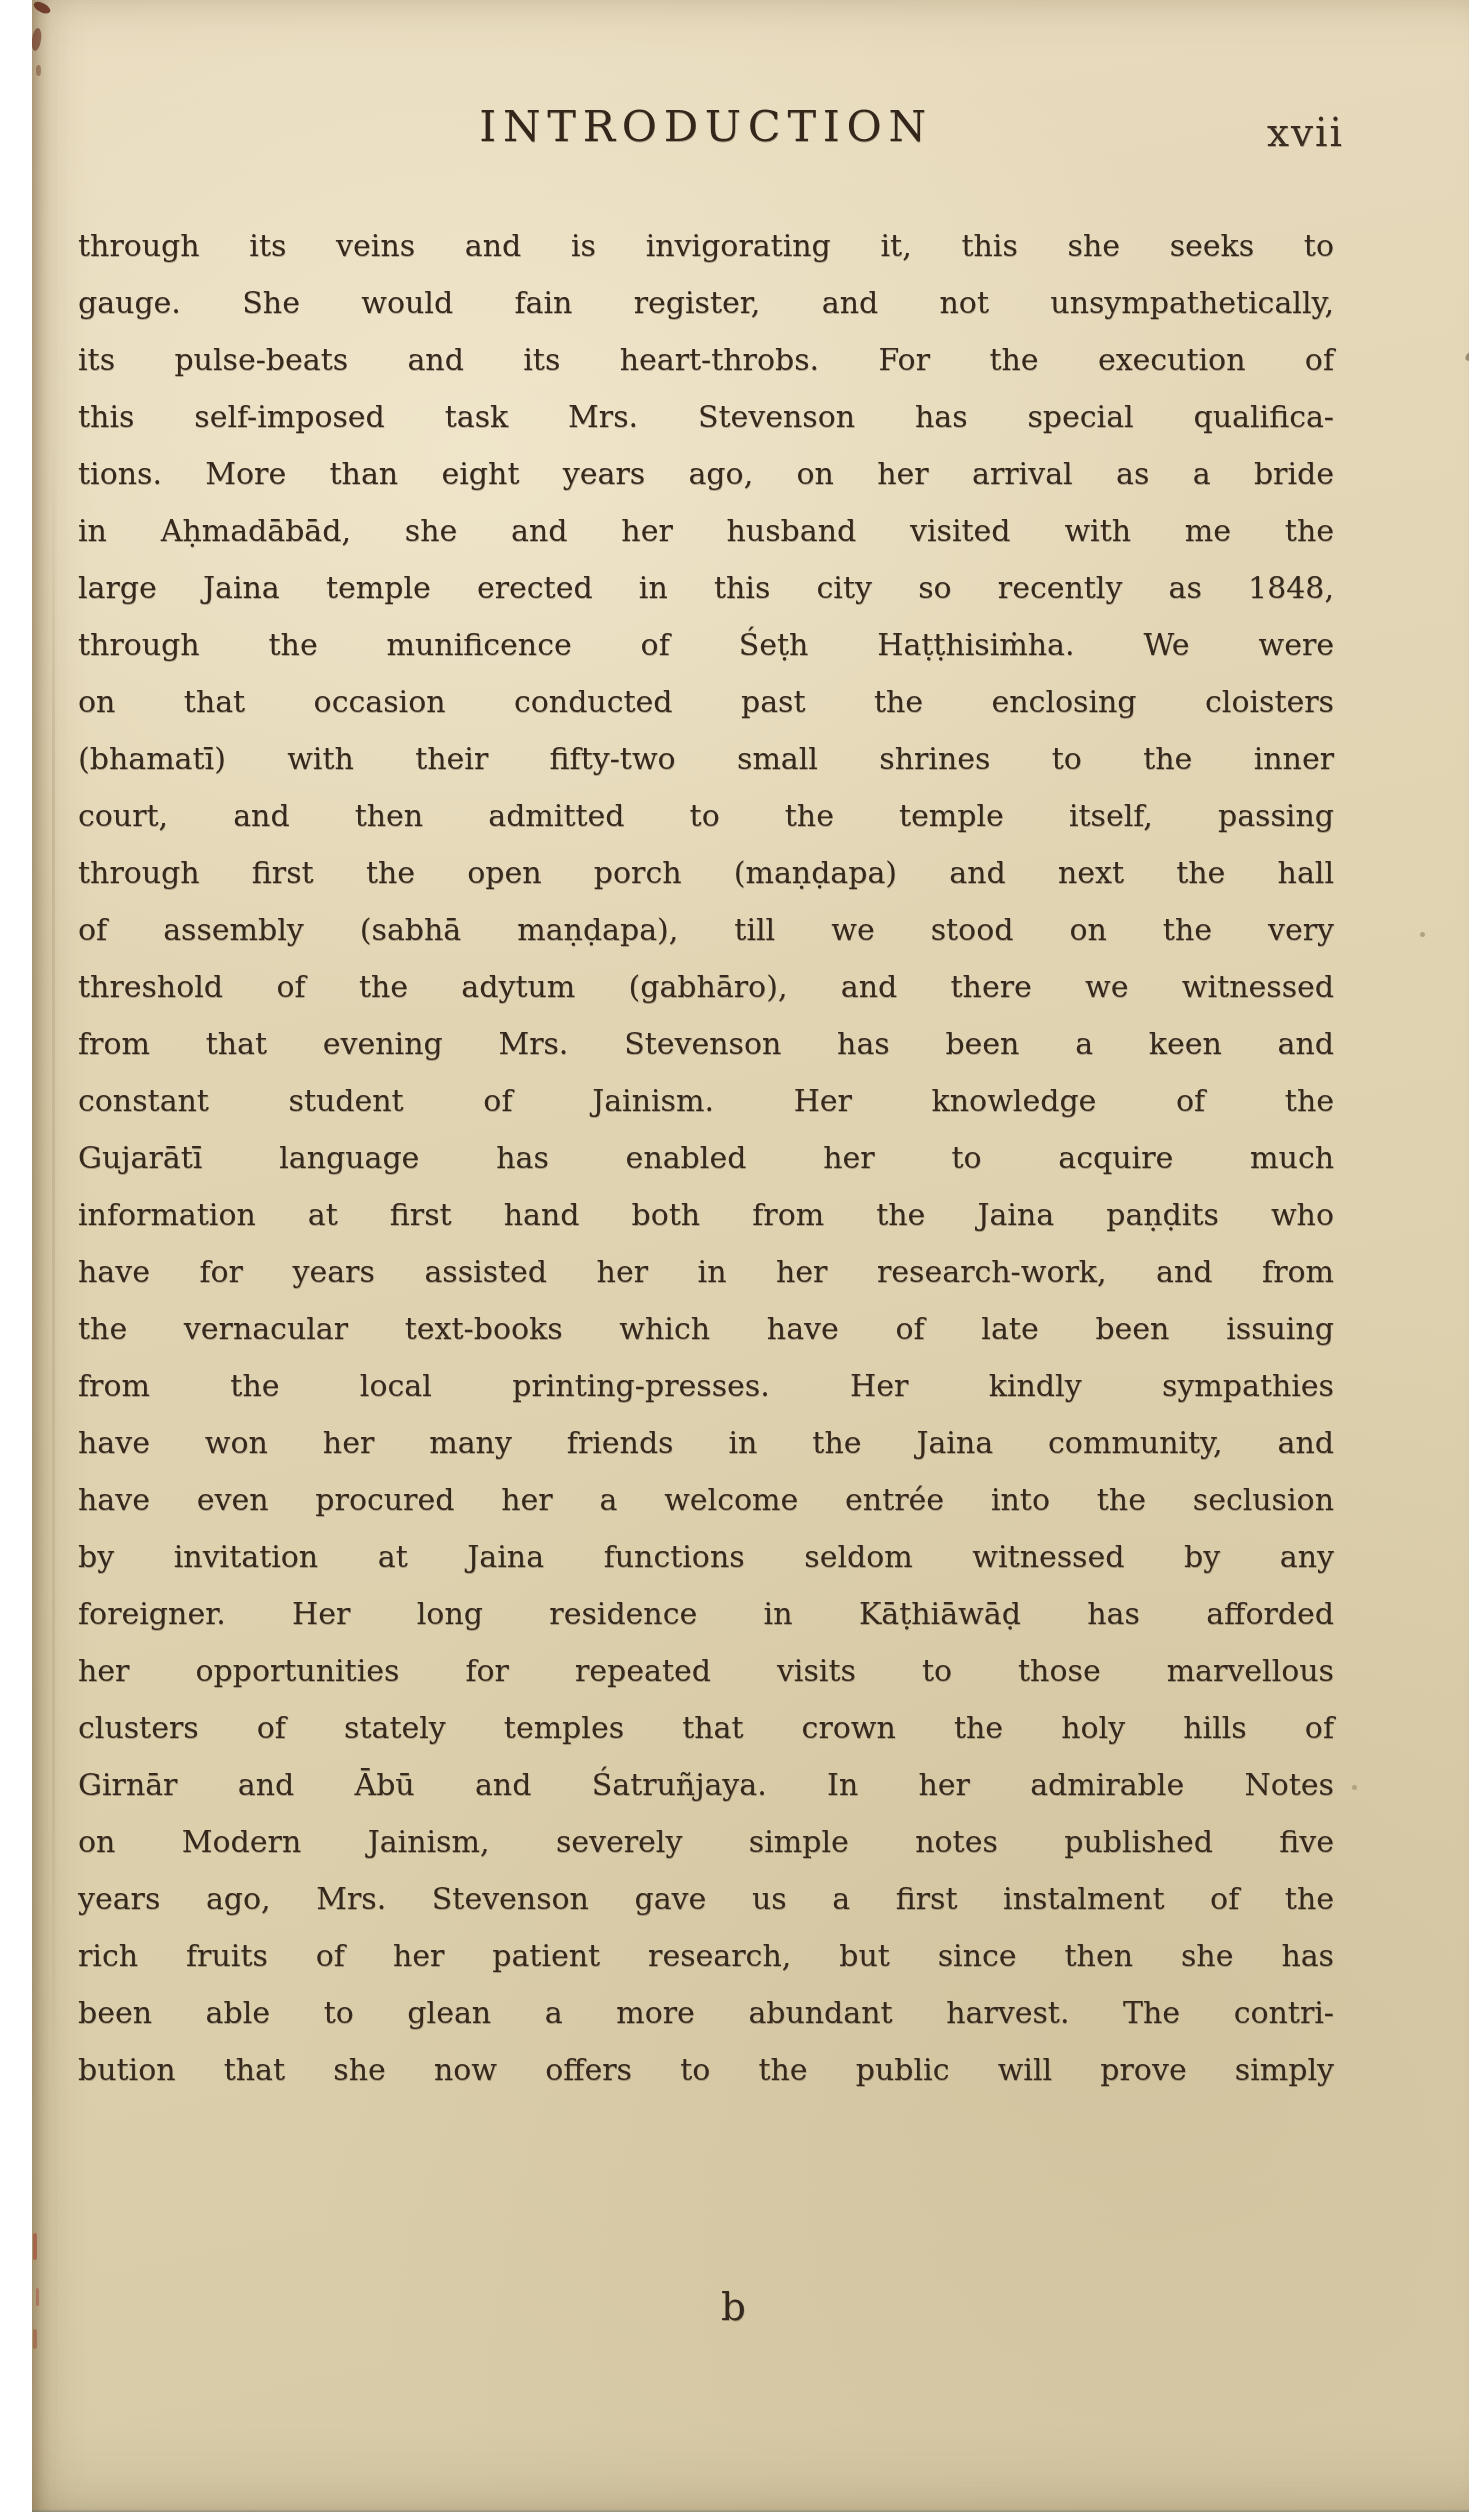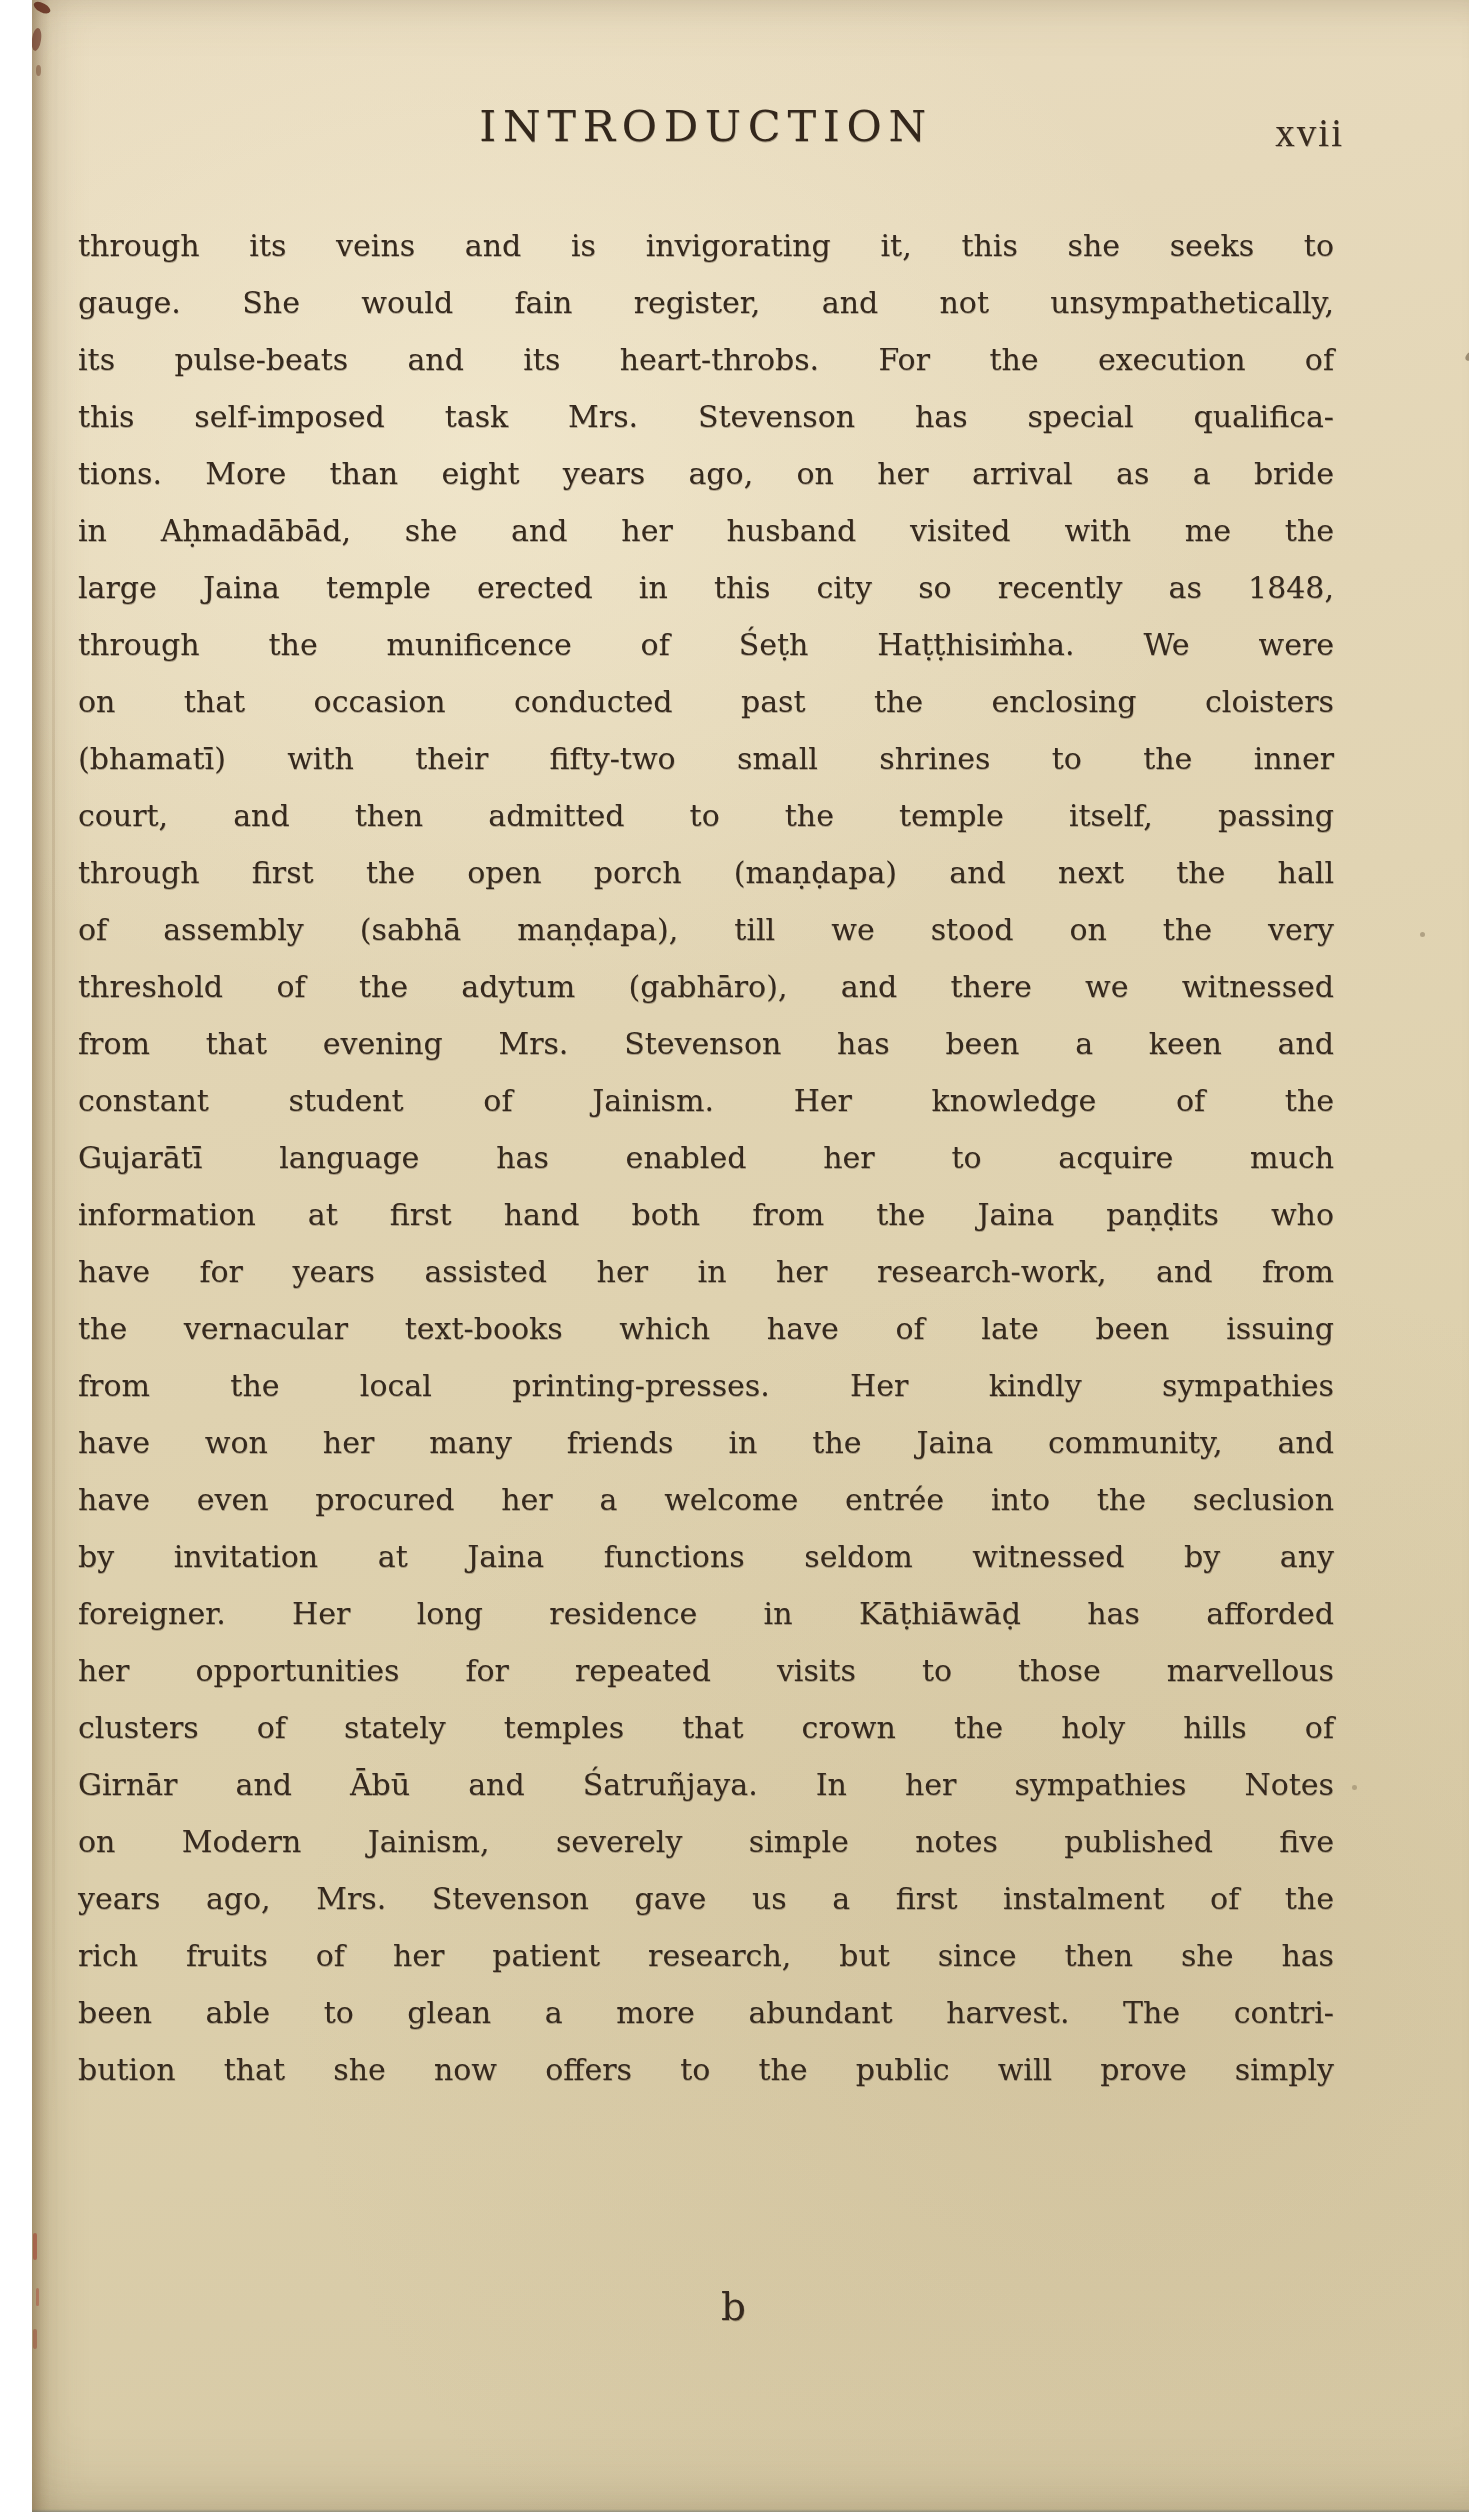--- a/index.html
+++ b/index.html
@@ -46,21 +46,20 @@
   .header-row{position:absolute;left:46px;top:101px;width:1256px;height:61px;}
   .title{
     position:absolute;left:0;right:0;text-align:center;
     font-size:43px;letter-spacing:6.7px;color:#33271c;
     text-shadow:0.4px 0.6px 0.5px rgba(55,40,25,.35);
   }
   .page-num{
     position:absolute;right:-10px;top:9.4px;
     font-size:39px;letter-spacing:2px;color:#3a2d21;
     text-shadow:0.4px 0.6px 0.5px rgba(55,40,25,.3);
-    font-family:Liberation Serif, serif;
   }
   .body{
     position:absolute;left:46px;top:217px;width:1256px;
     font-size:30px;line-height:57px;
     text-shadow:0.4px 0.6px 0.5px rgba(55,40,25,.32);
   }
   .line{text-align:justify;text-align-last:justify;white-space:normal;}
   .it{}
   .sig{
     position:absolute;left:661px;top:2284px;width:81px;text-align:center;
@@ -109,21 +108,21 @@
       <div class="line"><span>information at first hand both from the Jaina paṇḍits who</span></div>
       <div class="line"><span>have for years assisted her in her research-work, and from</span></div>
       <div class="line"><span>the vernacular text-books which have of late been issuing</span></div>
       <div class="line"><span>from the local printing-presses.  Her kindly sympathies</span></div>
       <div class="line"><span>have won her many friends in the Jaina community, and</span></div>
       <div class="line"><span>have even procured her a welcome entrée into the seclusion</span></div>
       <div class="line"><span>by invitation at Jaina functions seldom witnessed by any</span></div>
       <div class="line"><span>foreigner.  Her long residence in Kāṭhiāwāḍ has afforded</span></div>
       <div class="line"><span>her opportunities for repeated visits to those marvellous</span></div>
       <div class="line"><span>clusters of stately temples that crown the holy hills of</span></div>
-      <div class="line"><span>Girnār and Ābū and Śatruñjaya.  In her sympathies </span><span class="it">Notes</span></div>
+      <div class="line"><span>Girnār and Ābū and Śatruñjaya.  In her admirable </span><span class="it">Notes</span></div>
       <div class="line"><span class="it">on Modern Jainism</span><span>, severely simple notes published five</span></div>
       <div class="line"><span>years ago, Mrs. Stevenson gave us a first instalment of the</span></div>
       <div class="line"><span>rich fruits of her patient research, but since then she has</span></div>
       <div class="line"><span>been able to glean a more abundant harvest.  The contri-</span></div>
       <div class="line"><span>bution that she now offers to the public will prove simply</span></div>
     </div>
 
   <div class="sig">b</div>
 
   <div class="bottom-edge"></div>

